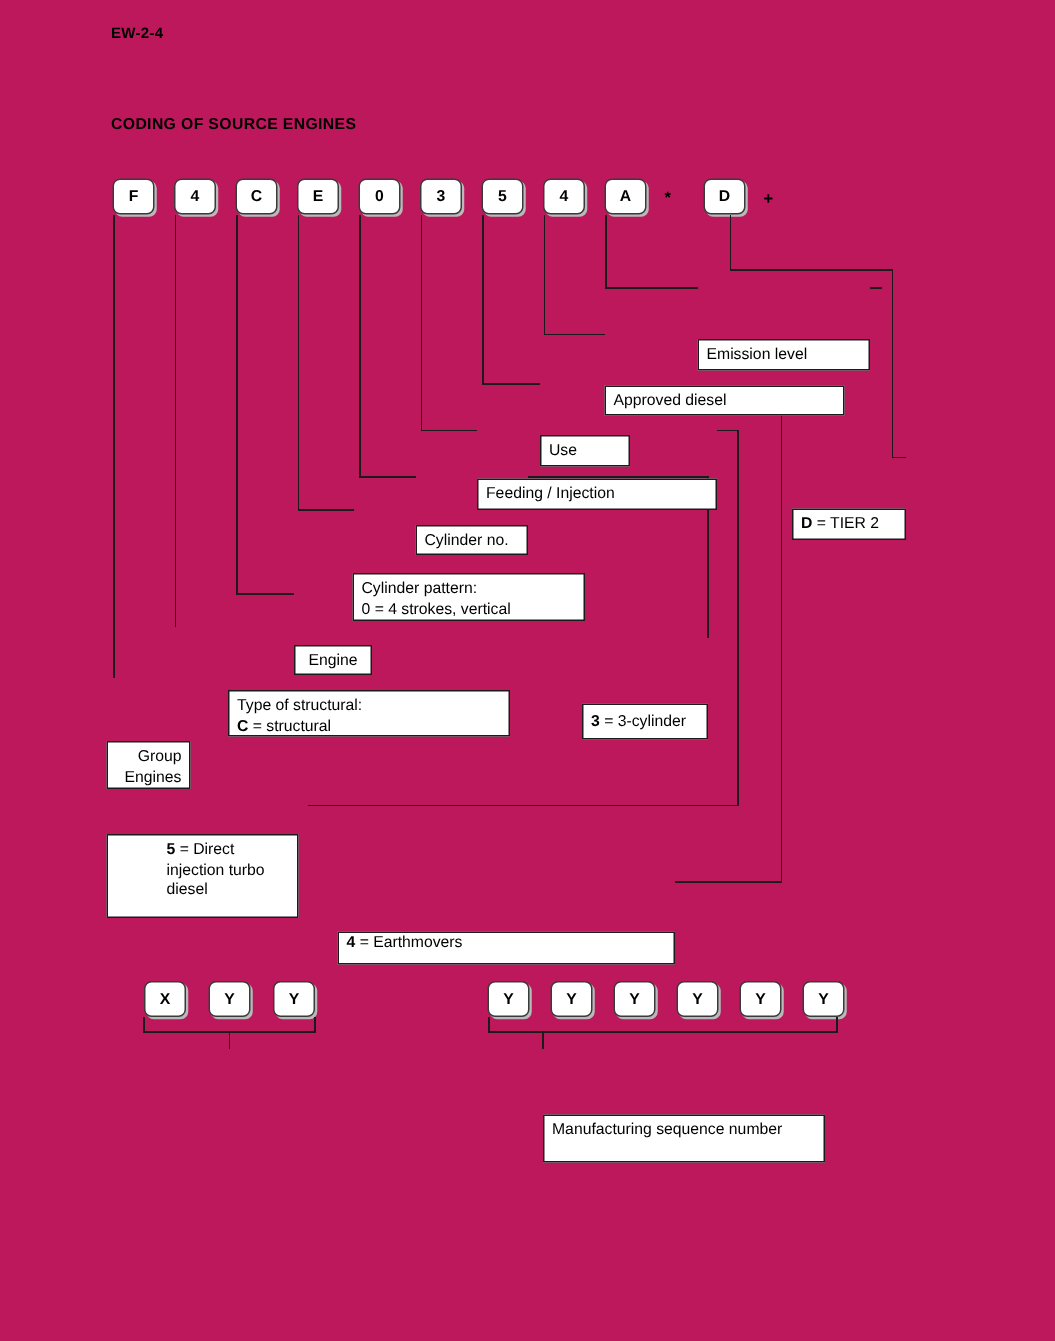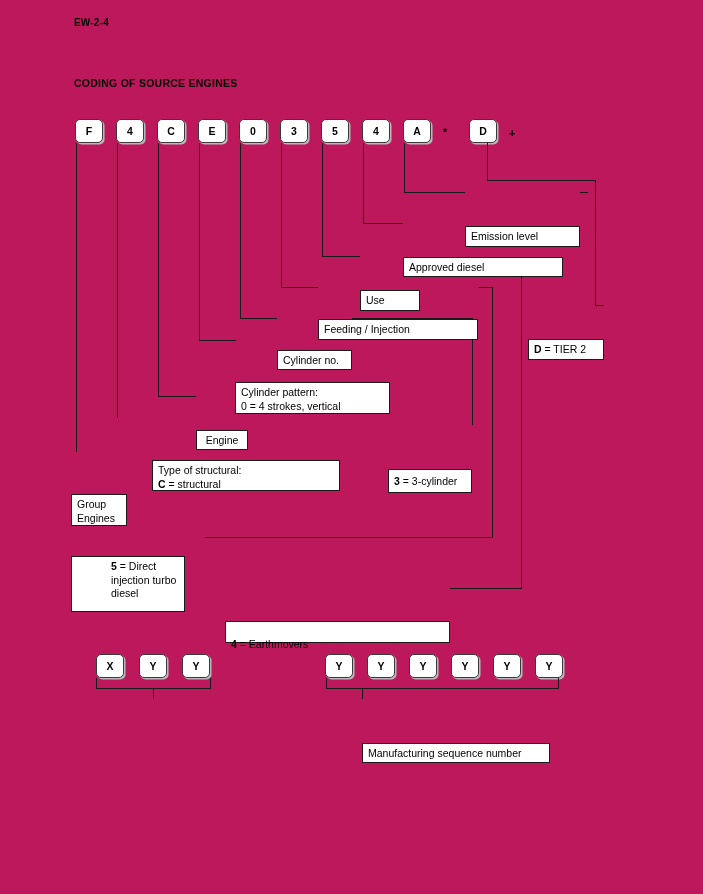--- a/index.html
+++ b/index.html
@@ -187,37 +187,37 @@
   <div class="lbl" style="left:318px; top:275px; width:160px; height:21px;">Feeding / Injection</div>
 
   <div class="lbl" style="left:277px; top:306px; width:75px; height:20px;">Cylinder no.</div>
 
   <div class="lbl" style="left:235px; top:338px; width:155px; height:32px;"><span>Cylinder pattern:</span><br><span>0 = 4 strokes, vertical</span></div>
 
   <div class="lbl" style="left:196px; top:386px; width:52px; height:20px;text-align:center;">Engine</div>
 
   <div class="lbl" style="left:152px; top:416px; width:188px; height:31px;"><span>Type of structural:</span><br><b>C</b><span> = structural</span></div>
 
-  <div class="lbl" style="left:71px; top:450px; width:56px; height:32px;"><span>Group</span><br><span>Engines</span></div>
+  <div class="lbl" style="left:71px; top:450px; width:56px; height:32px;text-align:right;"><span>Group</span><br><span>Engines</span></div>
 
   <div class="lbl" style="left:528px; top:295px; width:76px; height:21px;"><b>D</b><span> = TIER 2</span></div>
 
   <div class="lbl" style="left:388px; top:425px; width:84px; height:24px; padding-top:5px;"><b>3</b><span> = 3-cylinder</span></div>
 
-  <div class="lbl" style="left:71px; top:512px; width:114px; height:56px;padding-left:39px;"><b>5</b><span> = Direct injection turbo</span><br><span>diesel</span></div>
-
-  <div class="lbl" style="left:225px; top:577px; width:225px; height:22px; padding-top:16px;"><b>4</b><span> = Earthmovers</span></div>
+  <div class="lbl" style="left:71px; top:512px; width:128px; height:56px;padding-left:39px;"><b>5</b><span> = Direct injection turbo</span><br><span>diesel</span></div>
+
+  <div class="lbl" style="left:225px; top:577px; width:225px; height:22px; padding-top:0;"><b>4</b><span> = Earthmovers</span></div>
 
   <div class="char-box" style="left:96px;  top:654px;">X</div>
   <div class="char-box" style="left:139px; top:654px;">Y</div>
   <div class="char-box" style="left:182px; top:654px;">Y</div>
 
 
   <div class="char-box" style="left:325px; top:654px;">Y</div>
   <div class="char-box" style="left:367px; top:654px;">Y</div>
   <div class="char-box" style="left:409px; top:654px;">Y</div>
   <div class="char-box" style="left:451px; top:654px;">Y</div>
   <div class="char-box" style="left:493px; top:654px;">Y</div>
   <div class="char-box" style="left:535px; top:654px;">Y</div>
 
-  <div class="lbl" style="left:362px; top:699px; width:188px; height:20px;">Manufacturing sequence number</div>
+  <div class="lbl" style="left:362px; top:699px; width:188px; height:32px;">Manufacturing sequence number</div>
 
 </div>
 
 </body></html>

